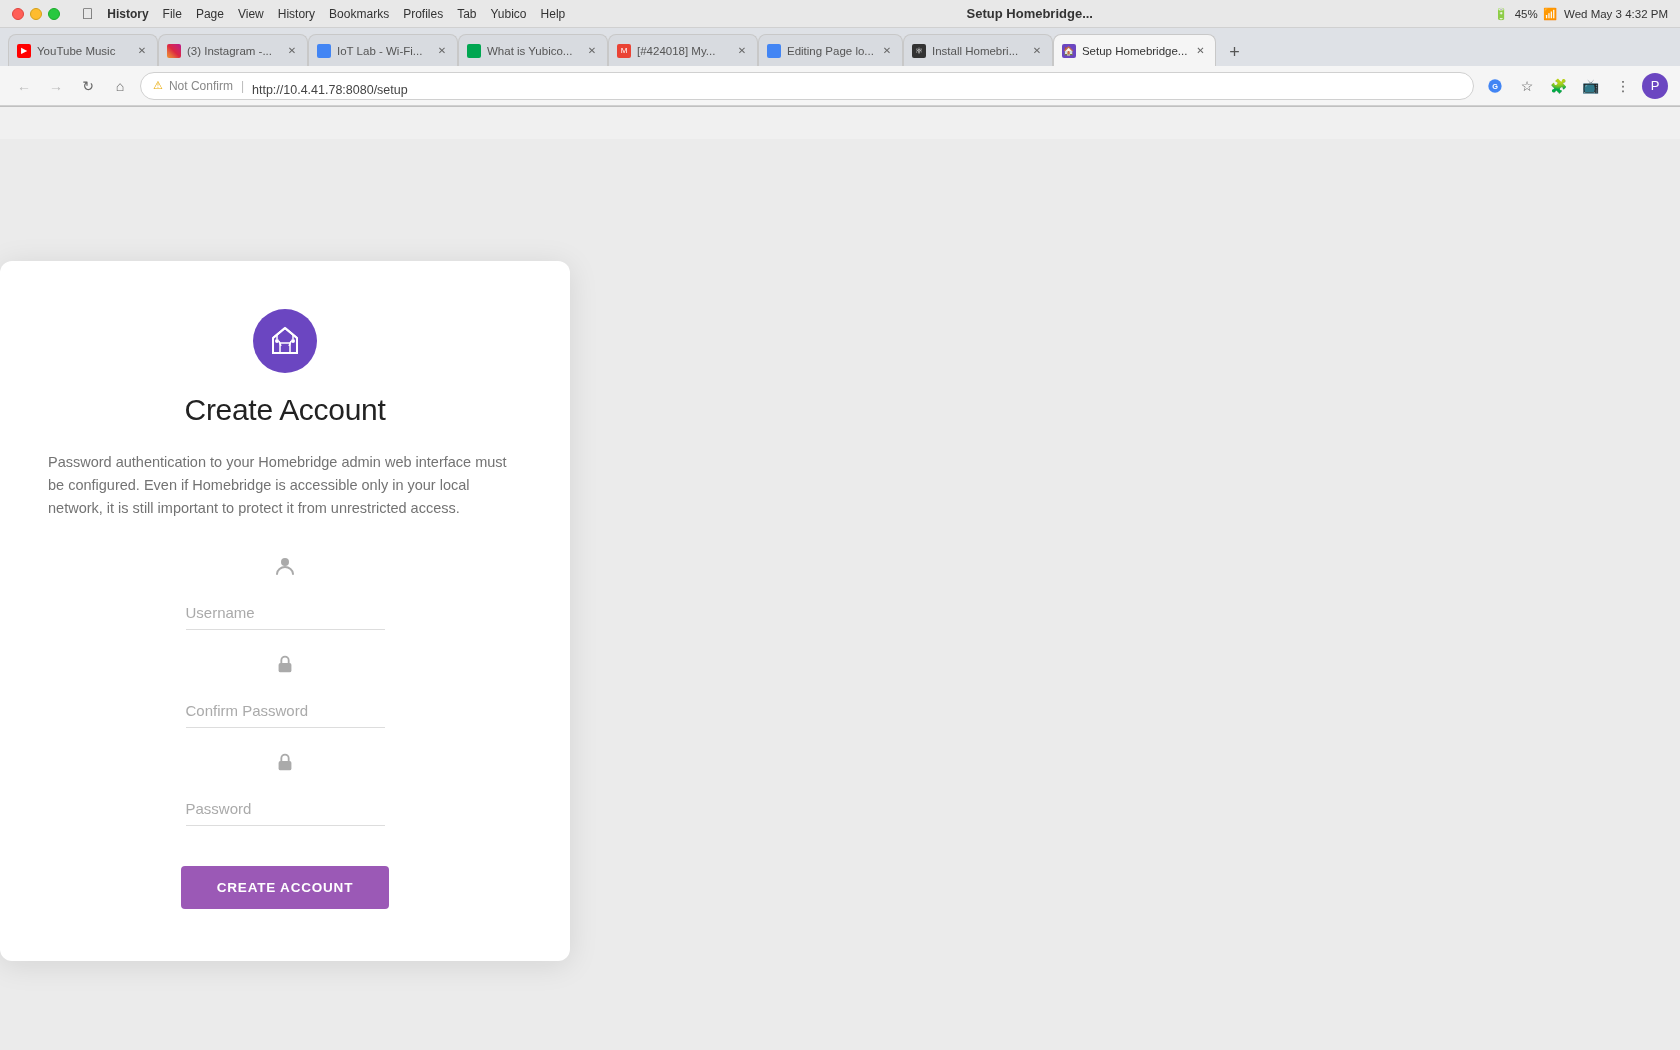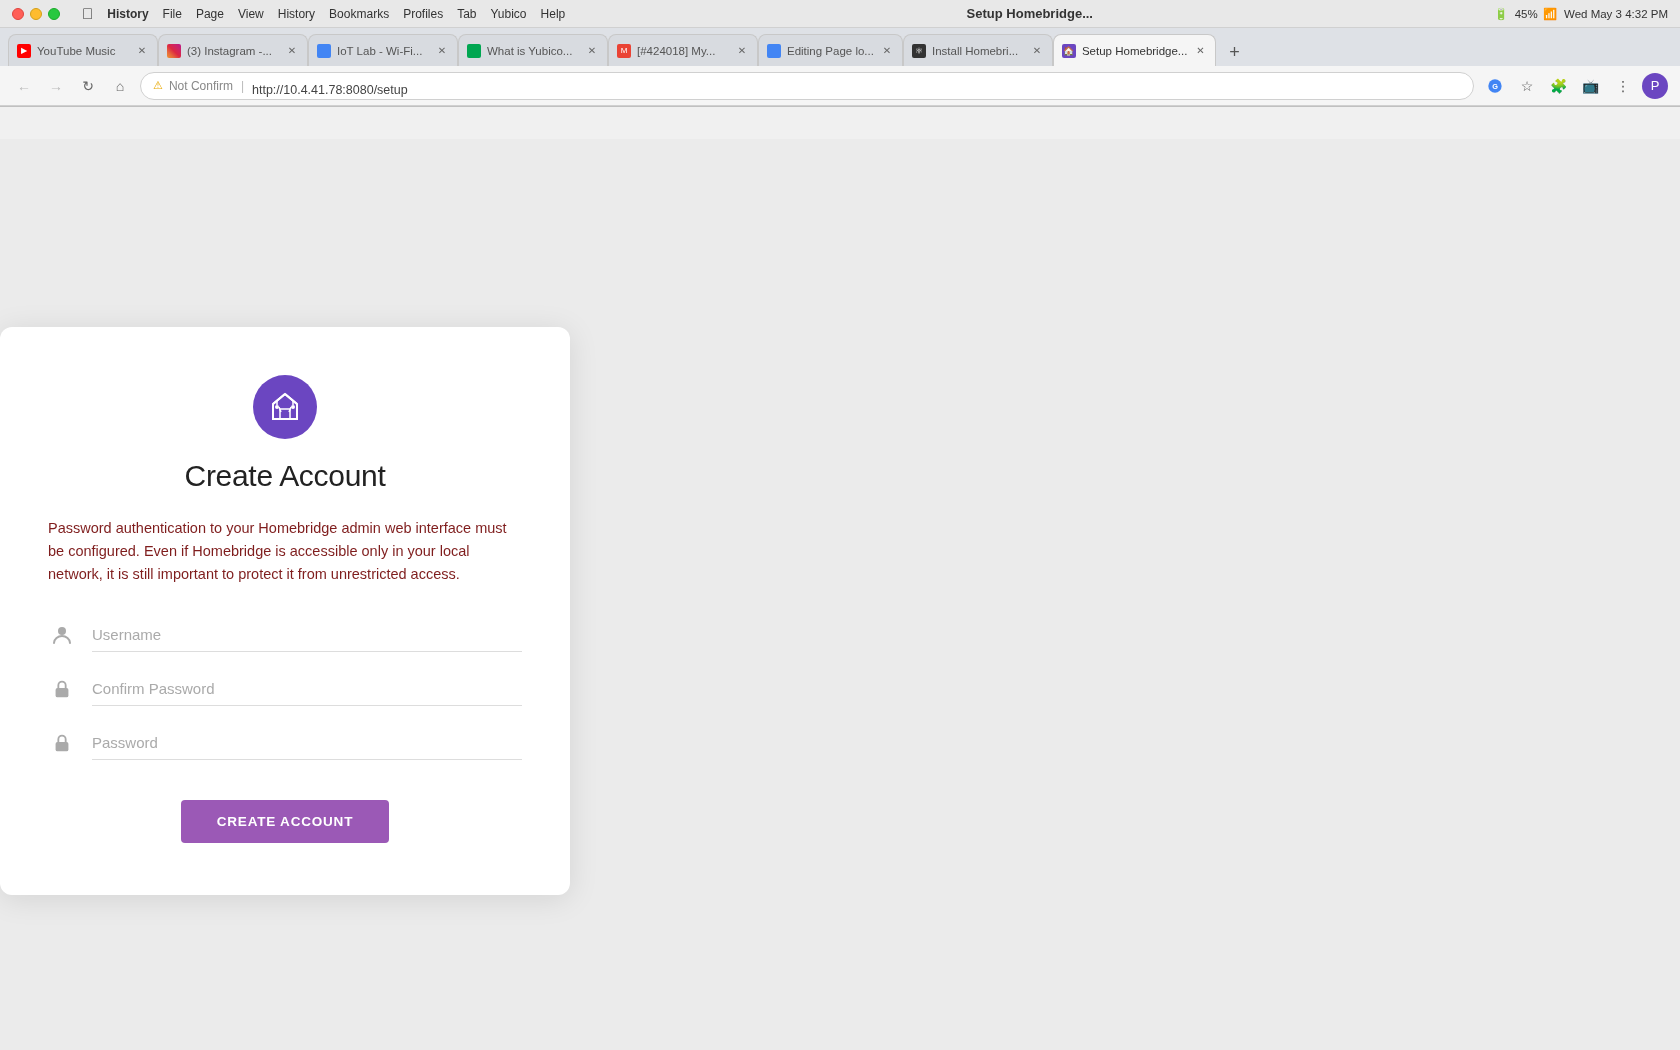--- a/index.html
+++ b/index.html
@@ -247,33 +247,34 @@
     .page-title {
       font-size: 30px;
       font-weight: 400;
       color: #222;
       margin-bottom: 24px;
       letter-spacing: -0.3px;
     }
 
     .description {
       font-size: 14.5px;
-      color: #7f1d1d;
+      color: #737373;
       line-height: 1.6;
       text-align: left;
       margin-bottom: 32px;
       width: 100%;
     }
 
     .input-group {
       width: 100%;
       margin-bottom: 20px;
       display: flex;
       align-items: center;
       gap: 16px;
+      flex-direction: column;
     }
 
     .input-icon {
       width: 28px;
       height: 28px;
       color: #aaa;
       flex-shrink: 0;
       display: flex;
       align-items: center;
       justify-content: center;

